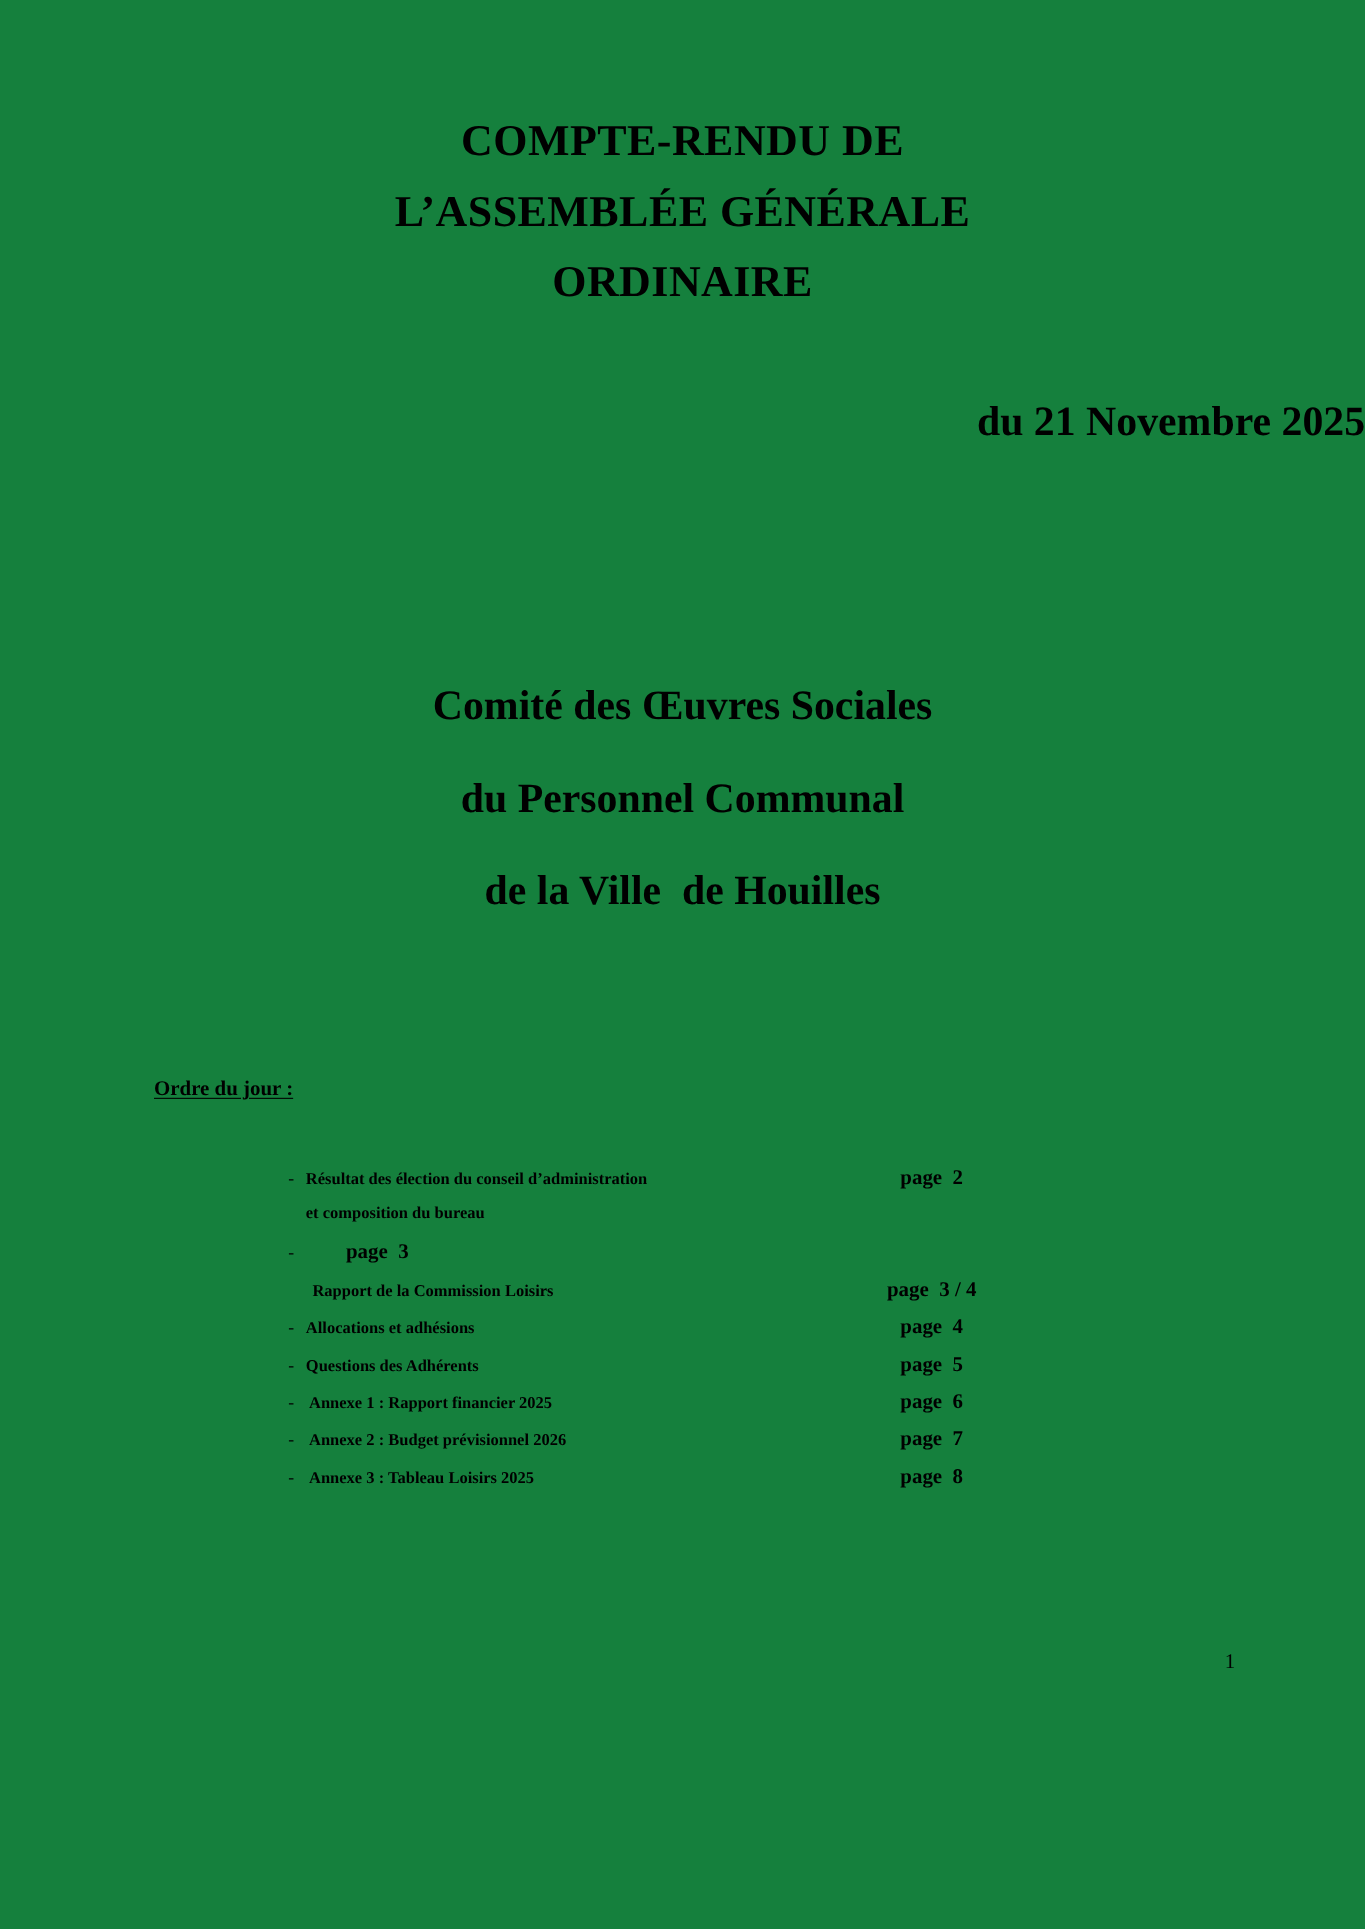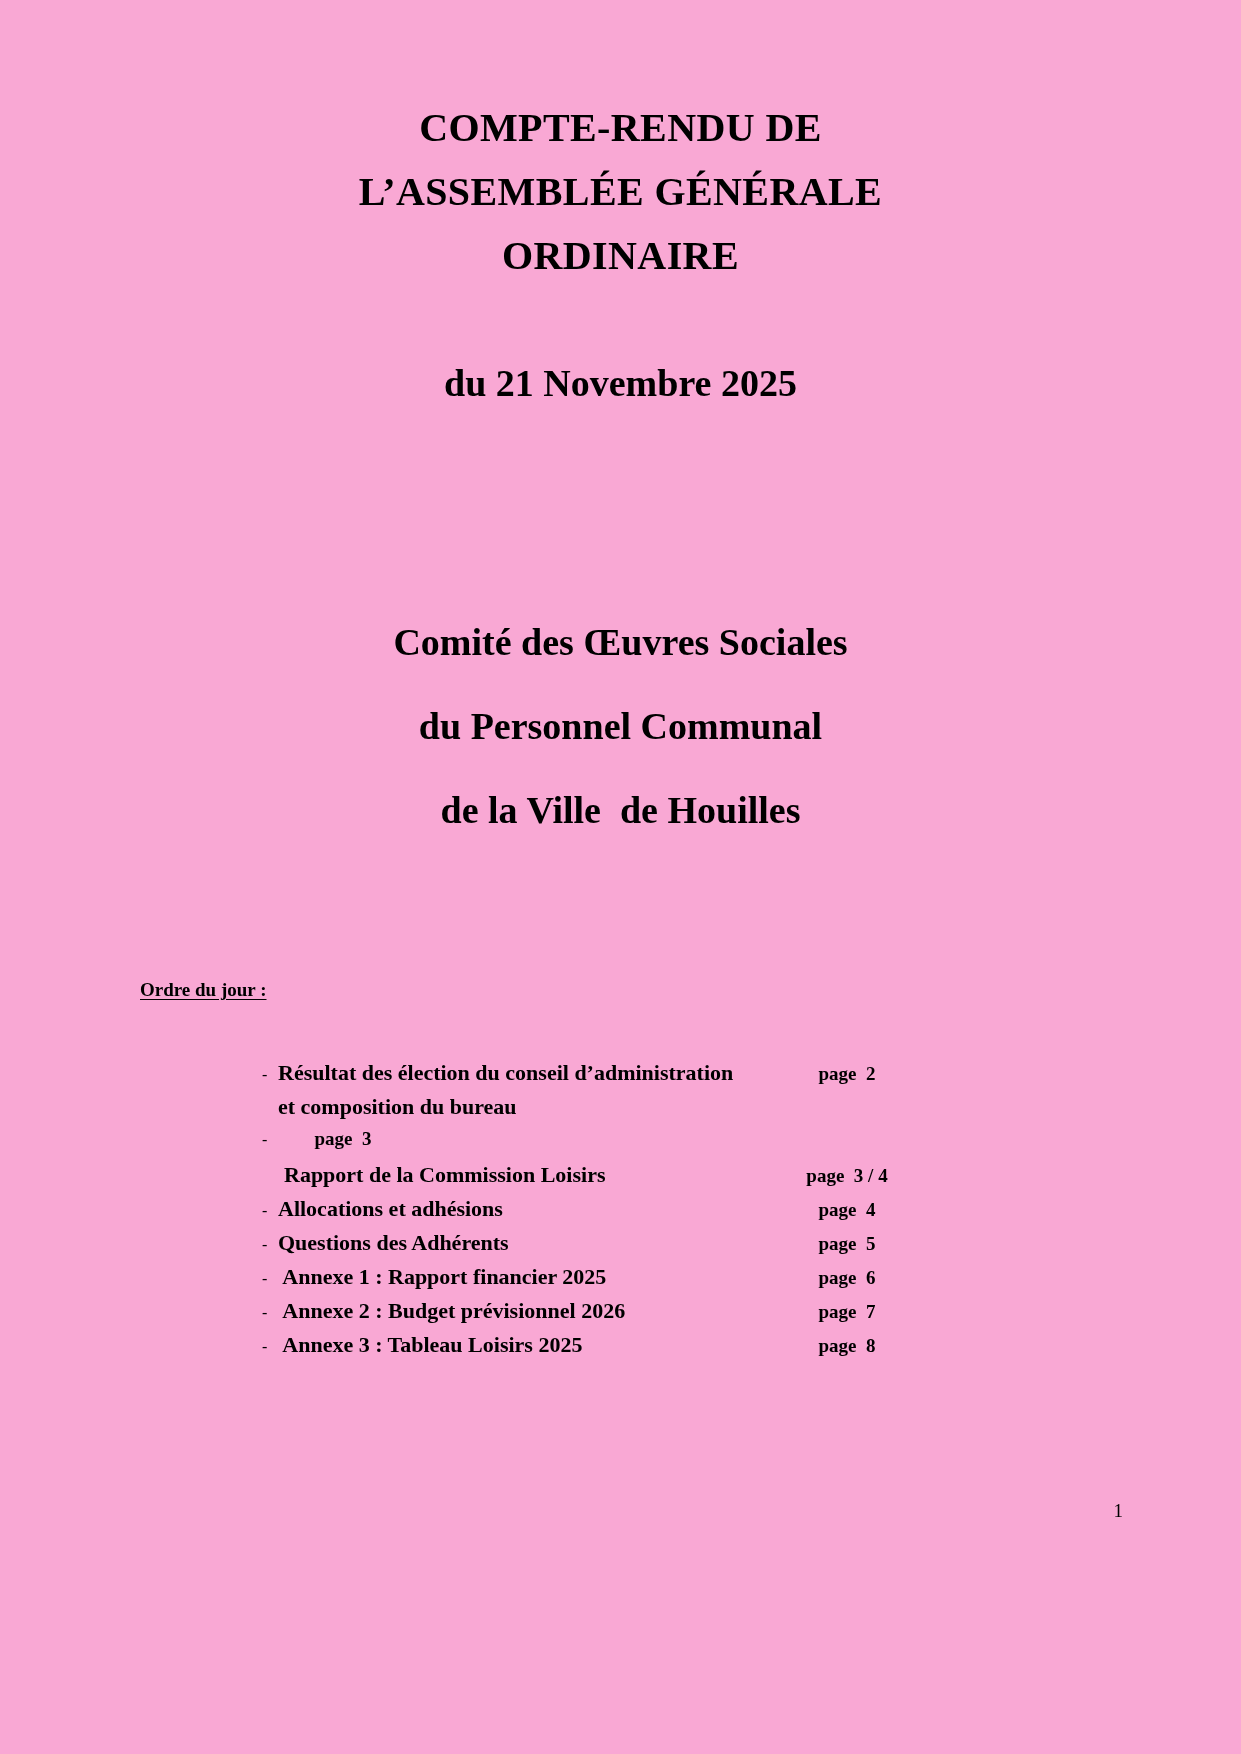--- a/index.html
+++ b/index.html
@@ -8,21 +8,21 @@
     background: #ffffff;
   }
   body {
     font-family: "Liberation Serif", "DejaVu Serif", serif;
     color: #000000;
   }
   .page {
     position: relative;
     width: 1241px;
     height: 1754px;
-    background: #f9a8d4;
+    background: #15803d;
     overflow: hidden;
     box-sizing: border-box;
     font-family: Liberation Serif, serif;
   }
 
   
   .title-block {
     position: absolute;
     left: 0;
     top: 96px;
@@ -36,21 +36,21 @@
     letter-spacing: 0.4px;
     white-space: pre;
   }
 
   
   .date-line {
     position: absolute;
     left: 0;
     top: 358px;
     width: 1241px;
-    text-align: center;
+    text-align: right;
     font-weight: bold;
     font-size: 38px;
     line-height: 50px;
     white-space: pre;
   }
 
   
   .org-block {
     position: absolute;
     left: 0;
@@ -94,21 +94,21 @@
     width: 16px;
     flex: 0 0 16px;
     font-size: 16px;
     font-weight: normal;
     text-align: left;
     white-space: pre;
   }
   .agenda-label {
     flex: 1 1 auto;
     font-weight: bold;
-    font-size: 22px;
+    font-size: 15px;
     white-space: pre;
   }
   .agenda-page {
     flex: 0 0 120px;
     width: 120px;
     font-weight: bold;
     font-size: 19px;
     text-align: center;
     padding-left: 10px;
     white-space: pre;

